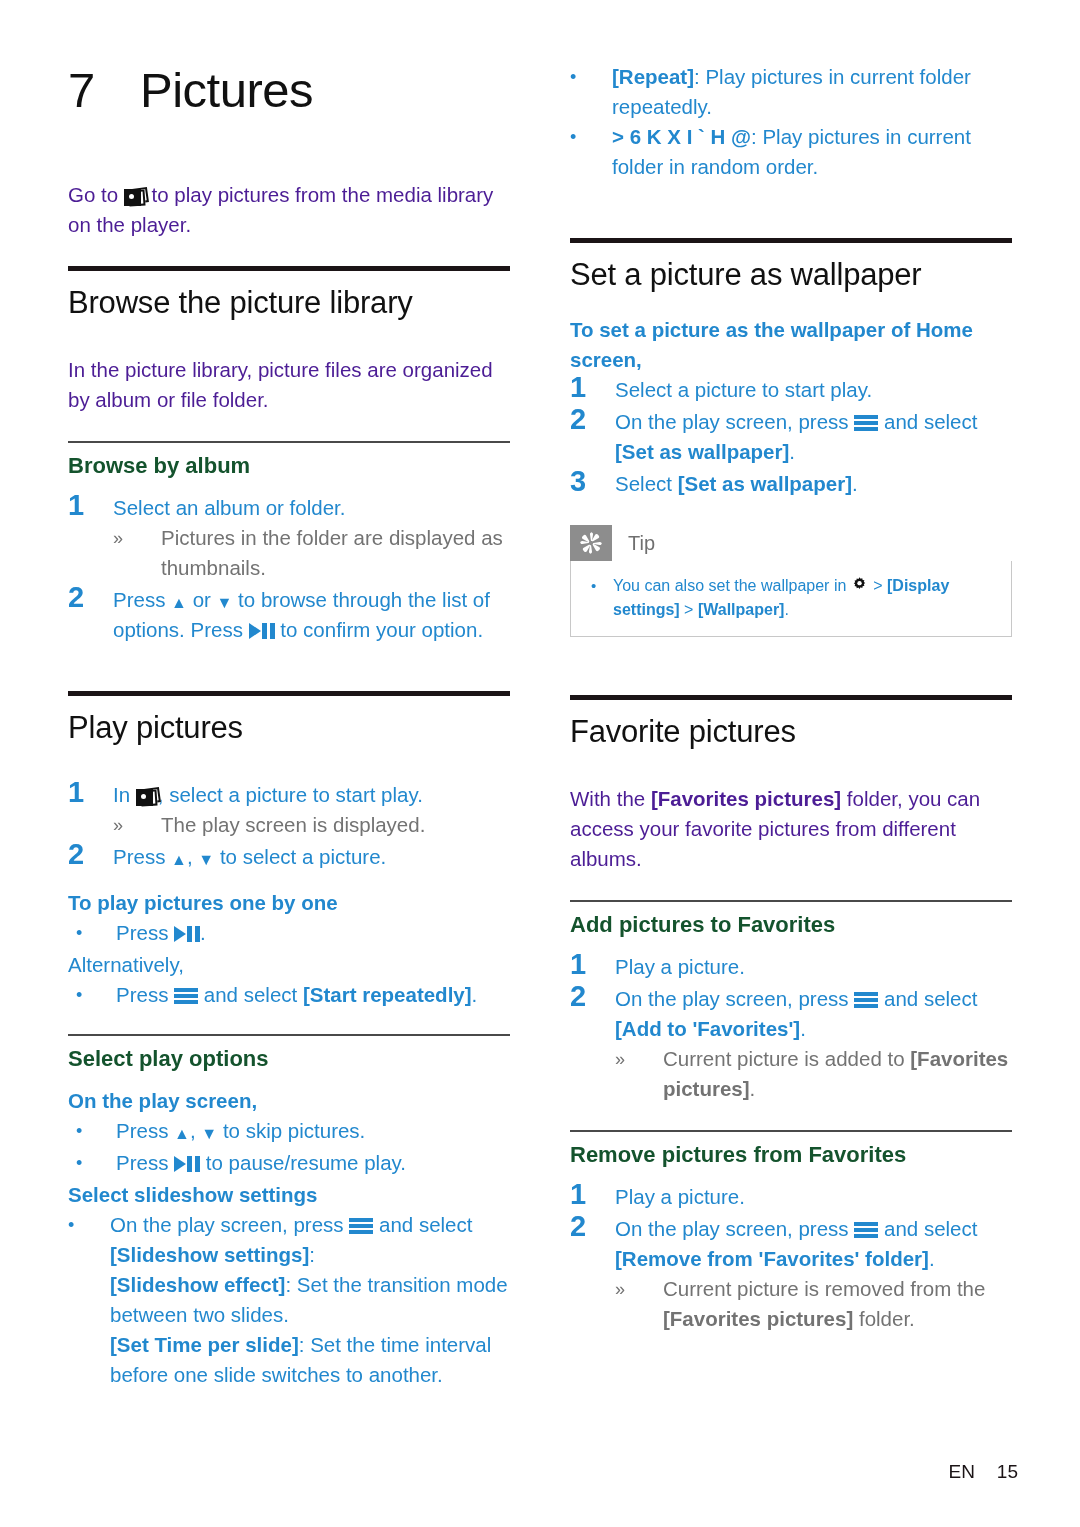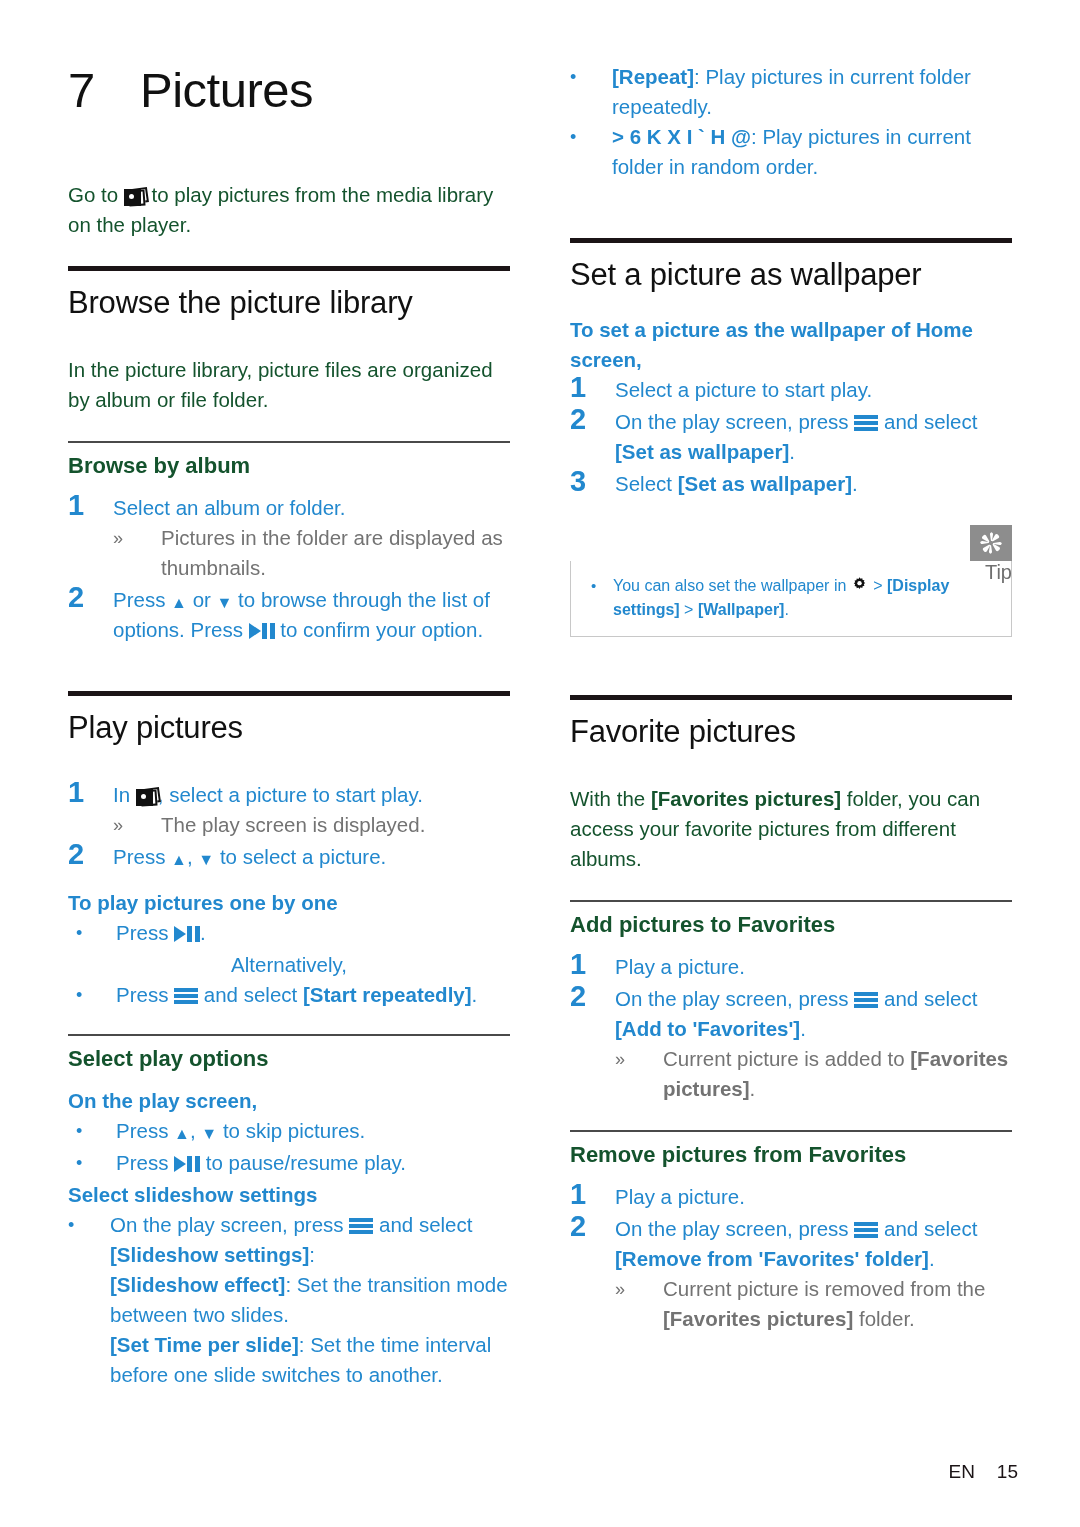--- a/index.html
+++ b/index.html
@@ -60,21 +60,21 @@
     font-size: 22px;
     font-weight: 700;
     color: #14532d;
     margin: 0 0 14px 0;
   }
 
   
   .body {
     font-size: 20.5px;
     line-height: 30px;
-    color: #14532d;
+    color: #4c1d95;
     margin: 0 0 26px 0;
   }
   b, .b { font-weight: 700; }
 
   
   ol.steps {
     list-style: none;
     margin: 0 0 16px 0;
     padding: 0;
     counter-reset: st;
@@ -137,21 +137,21 @@
   .bullet.shallow { padding-left: 42px; }
   .bullet.shallow:before { left: 0; }
 
   .lead {
     font-size: 20.5px;
     line-height: 30px;
     color: #2288ce;
     font-weight: 700;
     margin: 0;
   }
-  .lead.plain { font-weight: 400; text-align: center; }
+  .lead.plain { font-weight: 400; }
 
   
   .key {
     display: inline-block;
     vertical-align: -1px;
     line-height: 1;
   }
   .ico-up:after   { content: "\25B2"; font-size: 16px; }
   .ico-down:after { content: "\25BC"; font-size: 16px; }
   .ico-playpause {
@@ -230,23 +230,22 @@
     width: 18px; height: 18px;
     vertical-align: -3px;
     position: relative;
   }
   .ico-gear svg { display: block; }
 
   
   .tipbox { margin: 26px 0 0 0; }
   .tip-head {
     display: flex;
-    align-items: flex-end;
+    align-items: center;
     height: 36px;
-    flex-direction: column;
   }
   .tip-icon {
     width: 42px;
     height: 36px;
     background: #8d8d8d;
     display: flex;
     align-items: center;
     justify-content: center;
     flex: none;
   }

